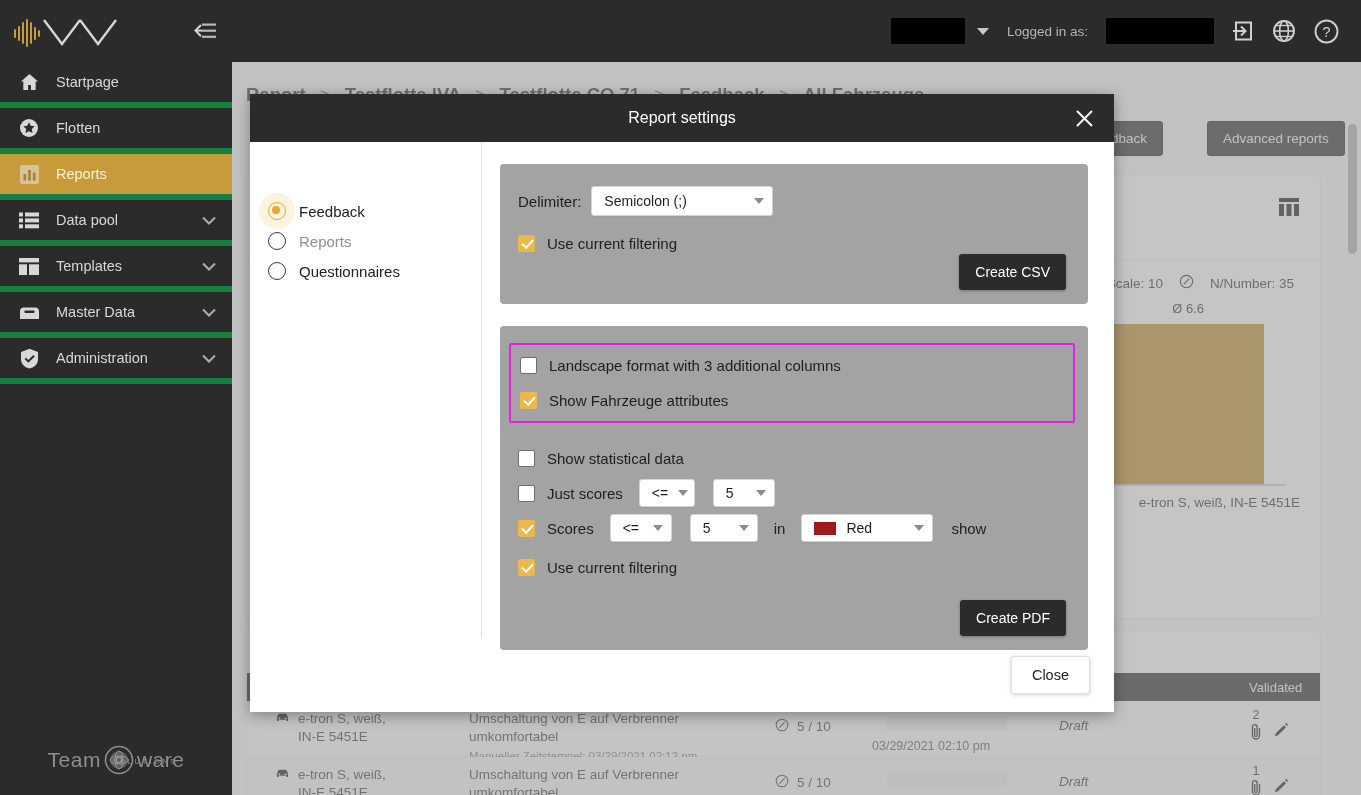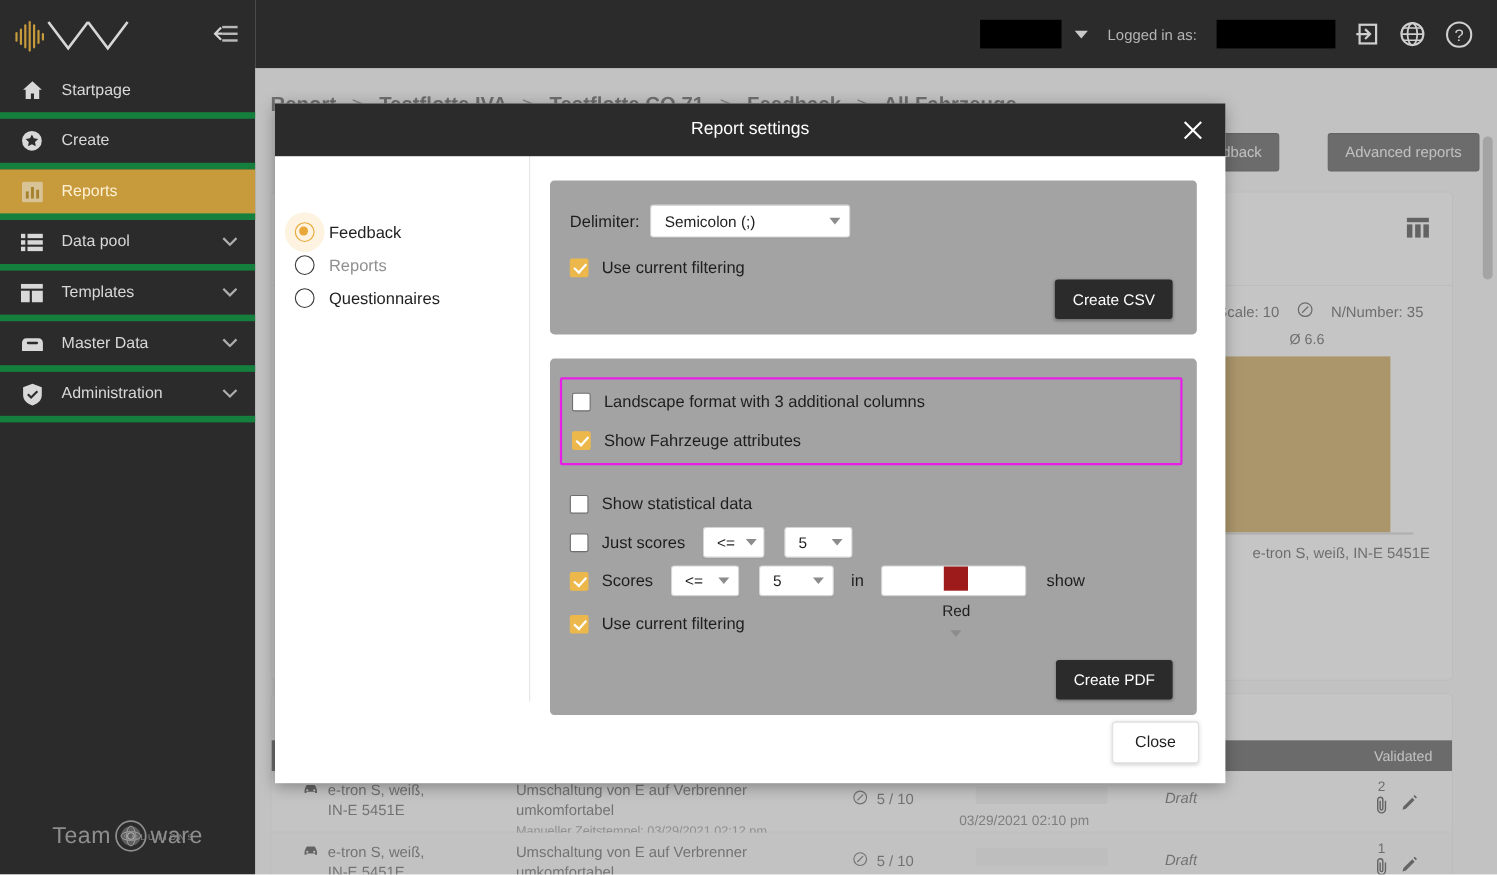--- a/index.html
+++ b/index.html
@@ -177,21 +177,21 @@
     padding: 0 8px 0 12px; gap: 10px; cursor: pointer; font-size: 14px; color: #1e1e1e;
     box-shadow: 0 1px 1px rgba(0,0,0,.04);
   }
   .select .sv { flex: 1; white-space: nowrap; }
   .caret-dn { width: 0; height: 0; border-left: 5px solid transparent; border-right: 5px solid transparent; border-top: 6px solid #8c8c8c; }
   .sel-delim { width: 182px; height: 30px; }
   .sel-op { width: 56px; }
   .sel-num { width: 62px; }
   .sel-op2 { width: 62px; }
   .sel-num2 { width: 68px; }
-  .sel-color { width: 132px; flex-direction: column; }
+  .sel-color { width: 132px; }
   .swatch { width: 22px; height: 13px; background: #9e1b1b; flex: 0 0 22px; }
 
   .cbrow { display: flex; align-items: center; gap: 12px; height: 26px; cursor: pointer; }
   .cbrow + .cbrow { margin-top: 9px; }
   .cb {
     width: 17px; height: 17px; border-radius: 2px; border: 1.6px solid #6e6e6e;
     background: #fff; flex: 0 0 17px; position: relative;
   }
   .cb.checked { background: #edb84b; border-color: #edb84b; }
   .cb.checked::after {
@@ -513,21 +513,21 @@
       <span class="nav-lbl">Startpage</span>
     </div>
 
     <div class="nav-item">
       <span class="nav-ico">
         <svg width="20" height="20" viewBox="0 0 20 20">
             <circle cx="10" cy="10" r="9" fill="#d8d8d8"></circle>
             <path d="M10 4.2l1.75 3.55 3.92.57-2.84 2.76.67 3.9L10 13.16l-3.5 1.84.67-3.9-2.84-2.76 3.92-.57z" fill="#2b2b2b"></path>
           </svg>
       </span>
-      <span class="nav-lbl">Create</span>
+      <span class="nav-lbl">Flotten</span>
     </div>
 
     <div class="nav-item active">
       <span class="nav-ico">
         <svg width="19" height="19" viewBox="0 0 19 19">
             <rect width="19" height="19" rx="2" fill="#dccba6"></rect>
             <rect x="3.5" y="9" width="2.6" height="6.5" fill="#a07d2b"></rect>
             <rect x="8.2" y="5" width="2.6" height="10.5" fill="#a07d2b"></rect>
             <rect x="12.9" y="7.5" width="2.6" height="8" fill="#a07d2b"></rect>
           </svg>

